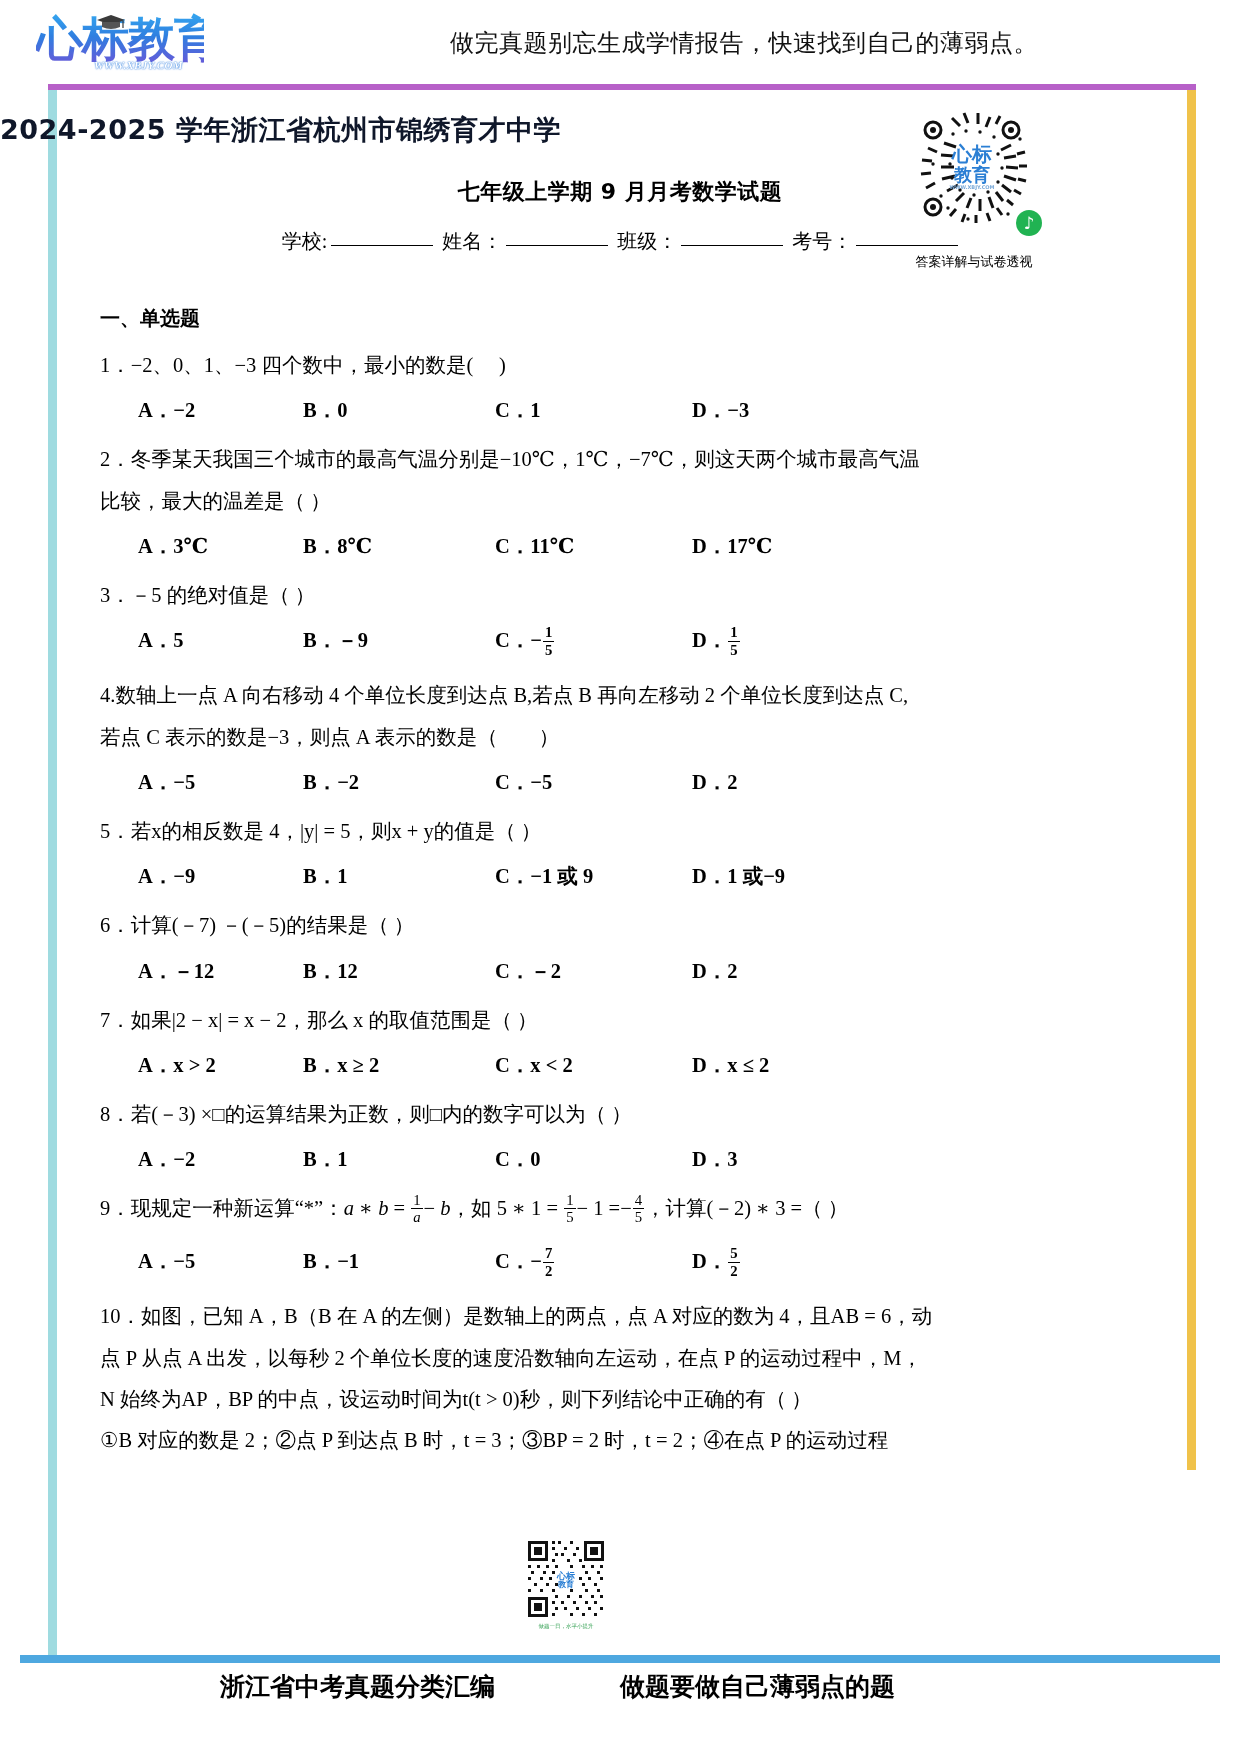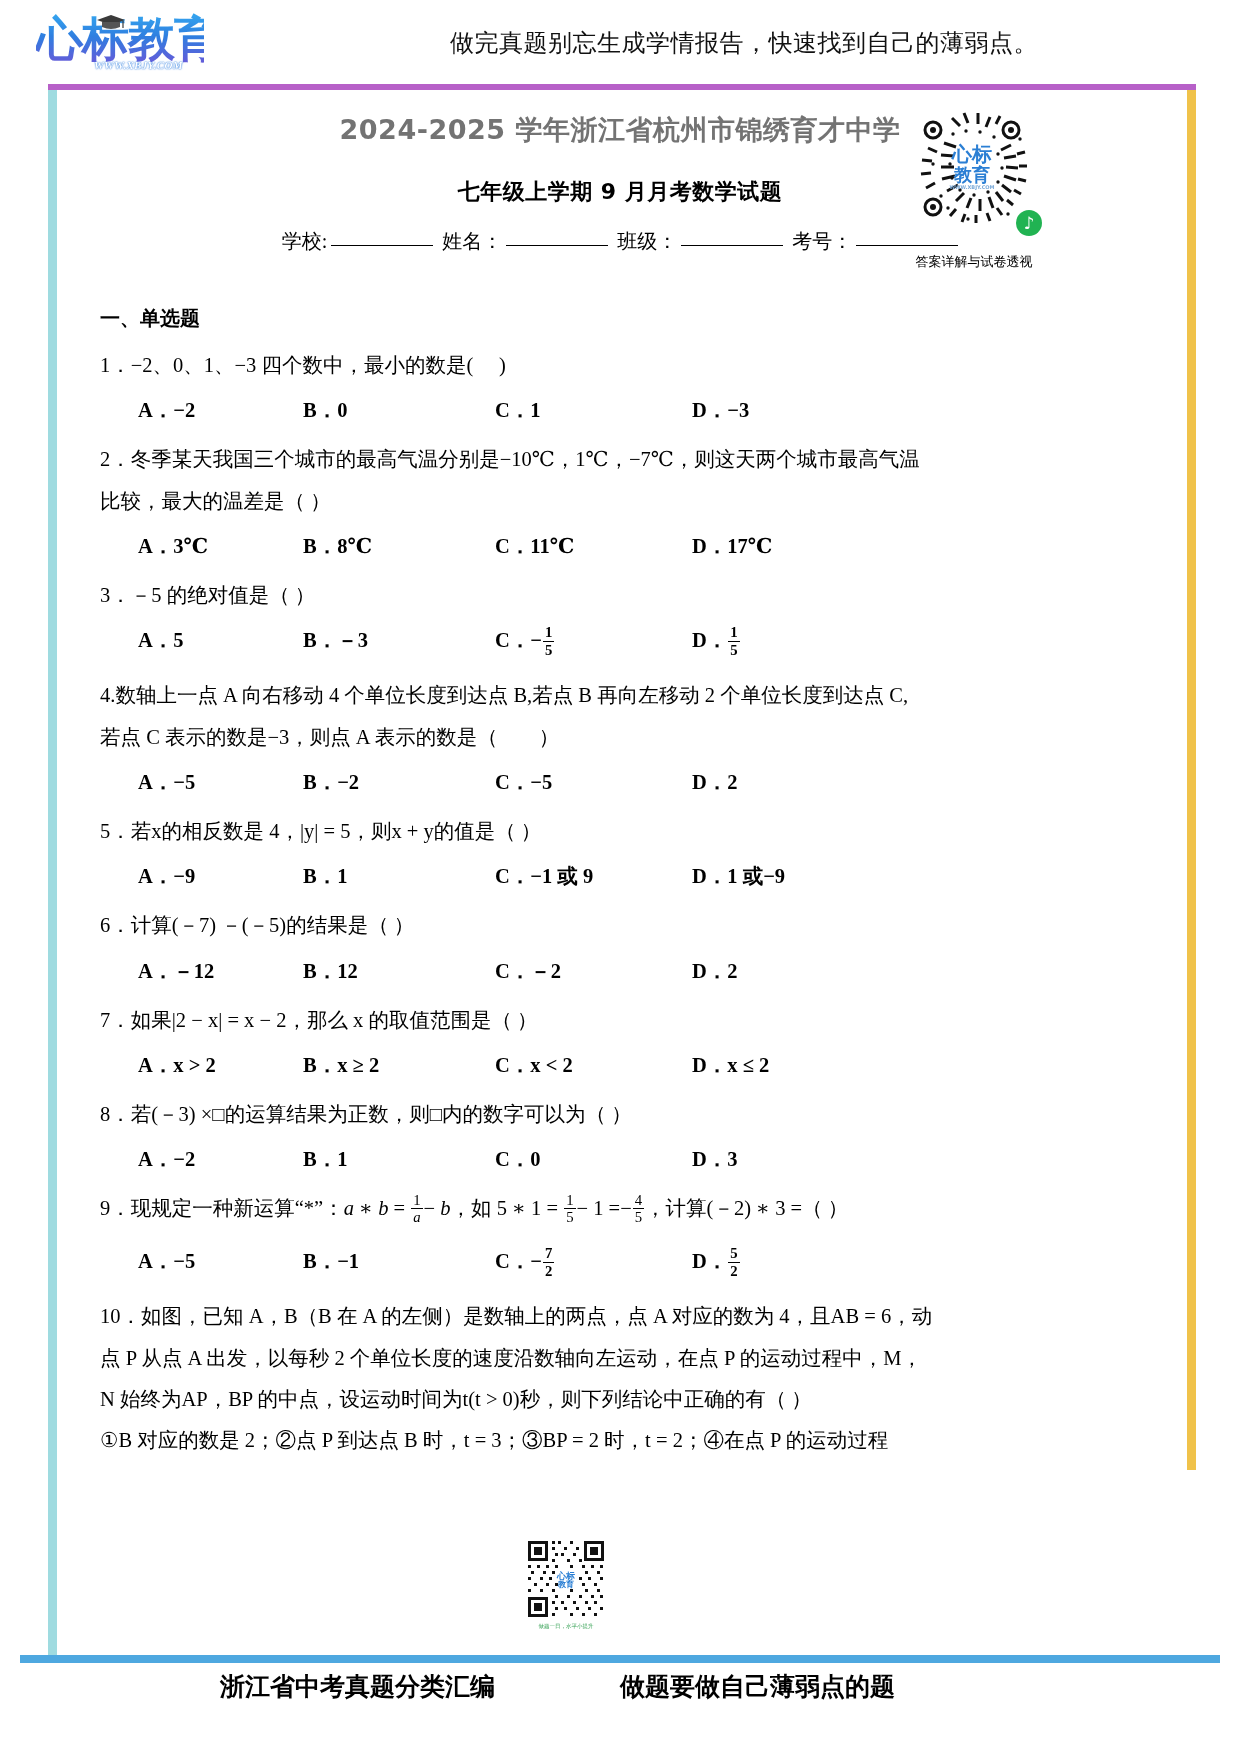--- a/index.html
+++ b/index.html
@@ -61,23 +61,22 @@
     background:#f0c24a;
   }
   #rule-blue-bottom{
     position:absolute; left:20px; top:1655px; width:1200px; height:8px;
     background:#4ea8e0;
   }
 
   
   #title-1{
     position:absolute; left:0; top:112px; width:1240px;
-    text-align:center;
-    font-family:"DejaVu Sans","Liberation Sans",sans-serif;
-    font-weight:bold; font-size:27px; color:#737373;
+    font-family:"DejaVu Sans","Liberation Sans",sans-serif;
+    font-weight:bold; font-size:27px; color:#0f172a;
     letter-spacing:.5px;
   }
   #title-2{
     position:absolute; left:0; top:177px; width:1240px;
     text-align:center;
     font-family:"DejaVu Sans","Liberation Sans",sans-serif;
     font-weight:bold; font-size:22px; color:#000;
     letter-spacing:.5px;
   }
   #info-line{
@@ -314,21 +313,21 @@
       <span class="op op-b">B．8℃</span>
       <span class="op op-c">C．11℃</span>
       <span class="op op-d">D．17℃</span>
     </div>
   </div>
 
   <div>
     <div class="q-stem">3．－5 的绝对值是（ ）</div>
     <div class="q-opts" style="margin-bottom:16px;">
       <span class="op op-a">A．5</span>
-      <span class="op op-b">B．－3</span>
+      <span class="op op-b">B．－9</span>
       <span class="op op-c">C．−<span class="frac">
             <span class="num">1</span>
             <span class="den">5</span>
           </span></span>
       <span class="op op-d">D．<span class="frac">
             <span class="num">1</span>
             <span class="den">5</span>
           </span></span>
     </div>
   </div>

